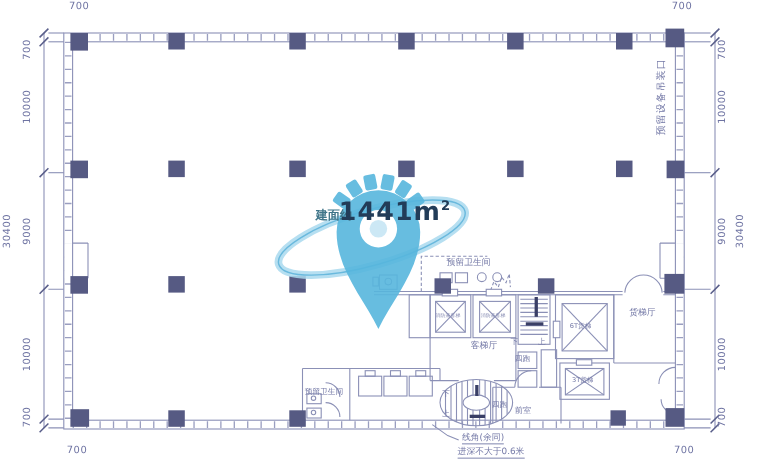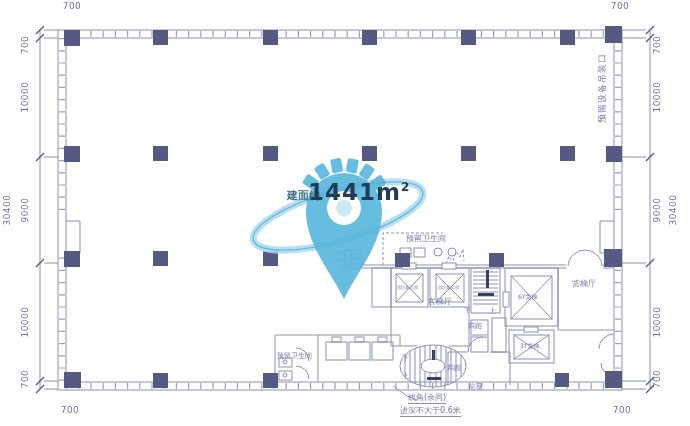--- a/index.html
+++ b/index.html
@@ -266,32 +266,32 @@
 <div class="lbl dim rot" style="left:653px;top:204px;">30400</div>
 
 <div class="lbl equip" style="left:556px;top:82px;">预留设备吊装口</div>
 
 <div class="lbl wm-prefix" style="left:287px;top:190px;">建面约</div>
 <div class="lbl wm-value" style="left:308px;top:181px;">
   <span>1441m</span><sup>2</sup>
 </div>
 
 <div class="lbl room" style="left:406px;top:235px;">预留卫生间</div>
-<div class="lbl room" style="left:428px;top:298px;">客梯厅</div>
+<div class="lbl room" style="left:428px;top:310px;">客梯厅</div>
 <div class="lbl room" style="left:572px;top:280px;">货梯厅</div>
 <div class="lbl room" style="left:518px;top:294px;font-size:6px;">6T货梯</div>
 <div class="lbl room" style="left:520px;top:343px;font-size:6px;">3T货梯</div>
-<div class="lbl room" style="left:468px;top:383px;font-size:7.5px;text-align:center;">前室</div>
+<div class="lbl room" style="left:468px;top:369px;font-size:7.5px;text-align:center;">前室</div>
 <div class="lbl room" style="left:277px;top:353px;font-size:7px;">预留卫生间</div>
 <div class="lbl tiny" style="left:396px;top:286px;">消防兼客梯</div>
 <div class="lbl tiny" style="left:437px;top:286px;">消防兼客梯</div>
 
 <div class="lbl room" style="left:464px;top:308px;font-size:7px;">下</div>
 <div class="lbl room" style="left:489px;top:308px;font-size:7px;">上</div>
 <div class="lbl room" style="left:468px;top:323px;font-size:7px;">四跑</div>
 <div class="lbl room" style="left:402px;top:355px;font-size:7px;">下</div>
 <div class="lbl room" style="left:402px;top:373px;font-size:7px;">上</div>
 <div class="lbl room" style="left:447px;top:365px;font-size:7px;">四跑</div>
 
-<div class="lbl note" style="left:408px;top:394px;">线角(余同)</div>
-<div class="lbl note" style="left:400px;top:407px;">进深不大于0.6米</div>
+<div class="lbl note" style="left:420px;top:394px;">线角(余同)</div>
+<div class="lbl note" style="left:416px;top:407px;">进深不大于0.6米</div>
 
 </div>
 
 </body></html>

